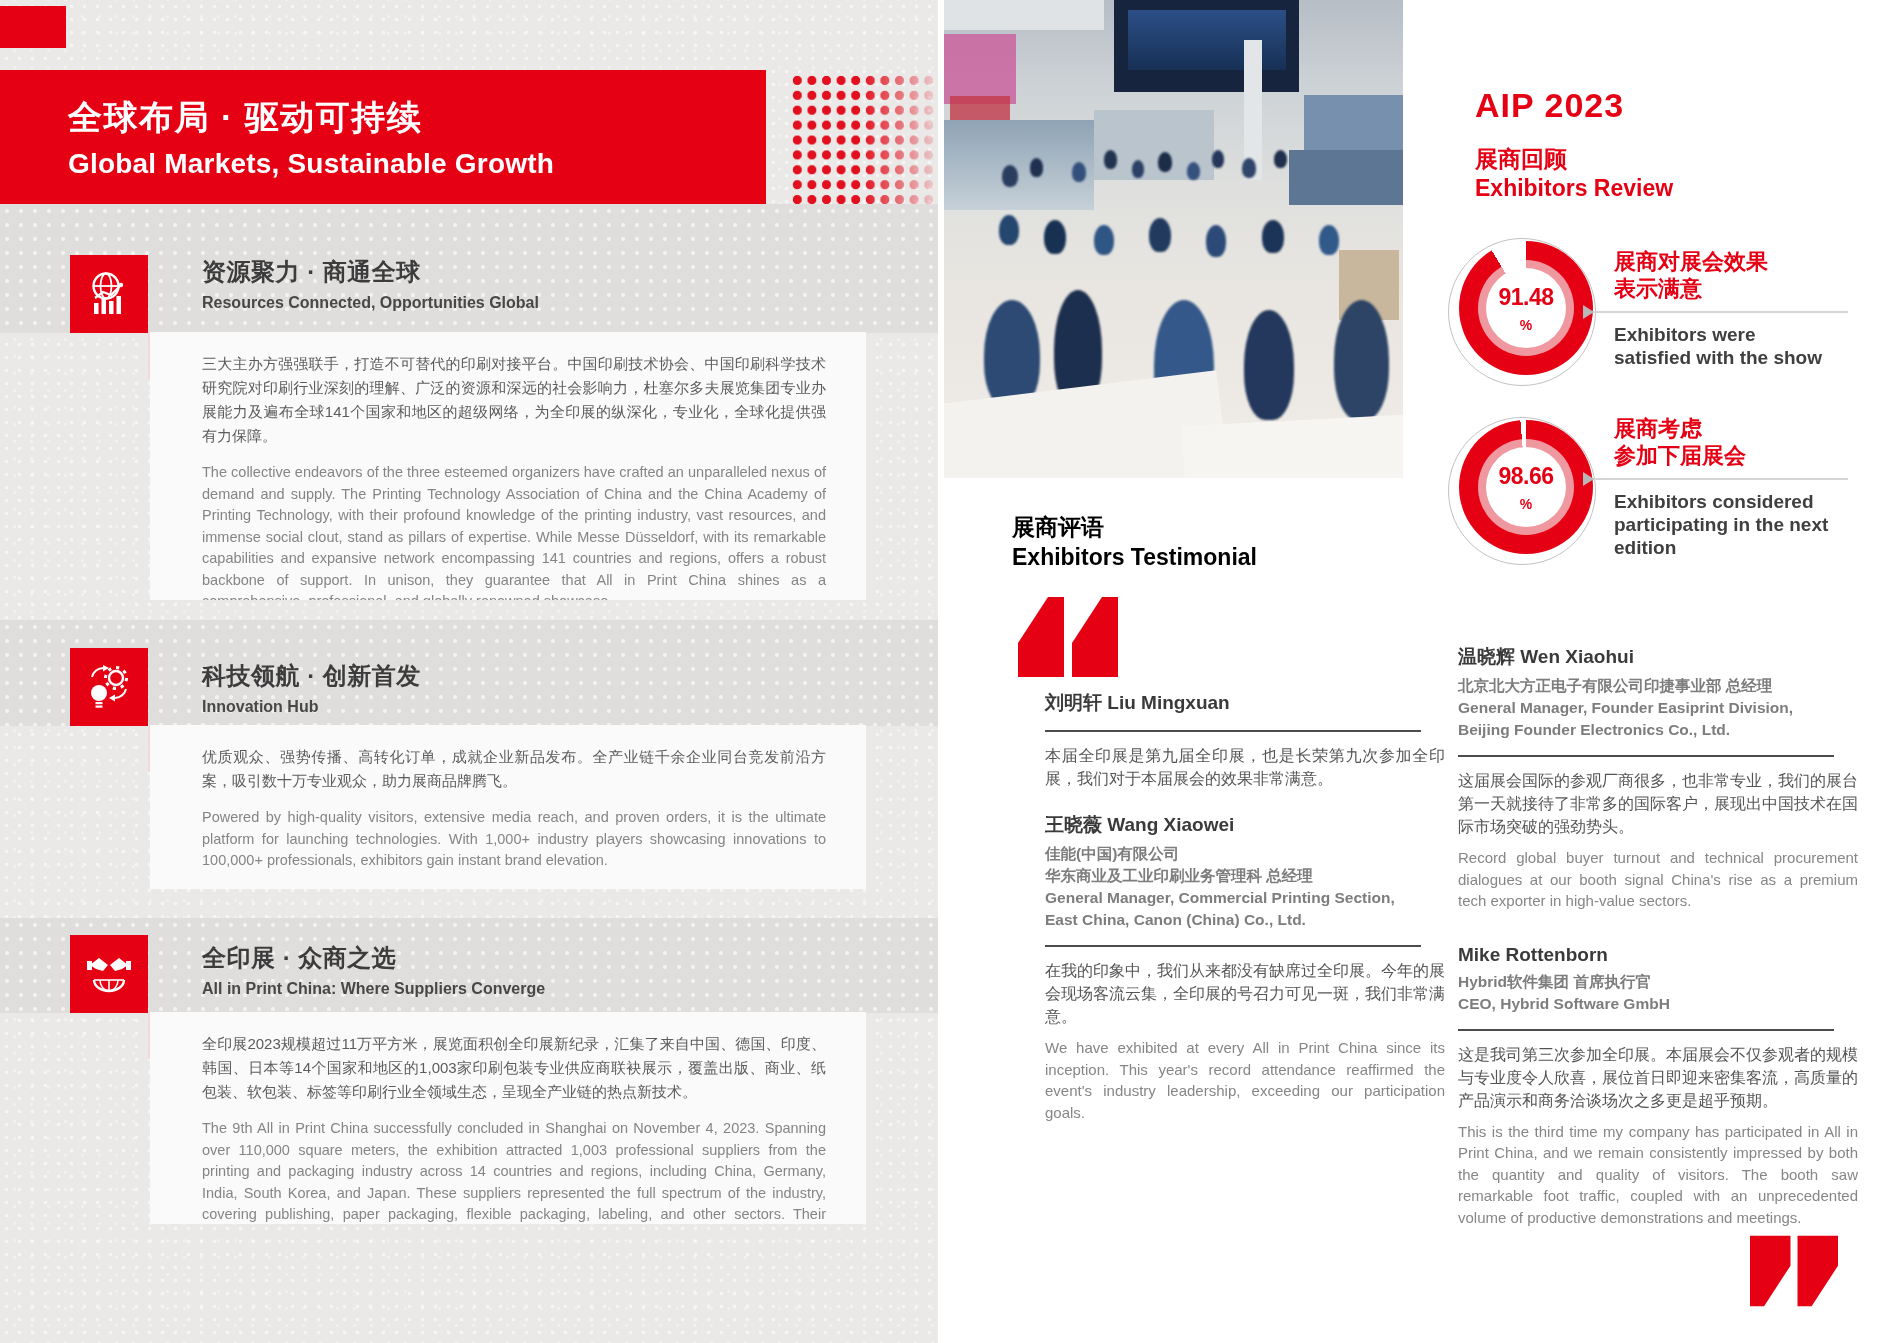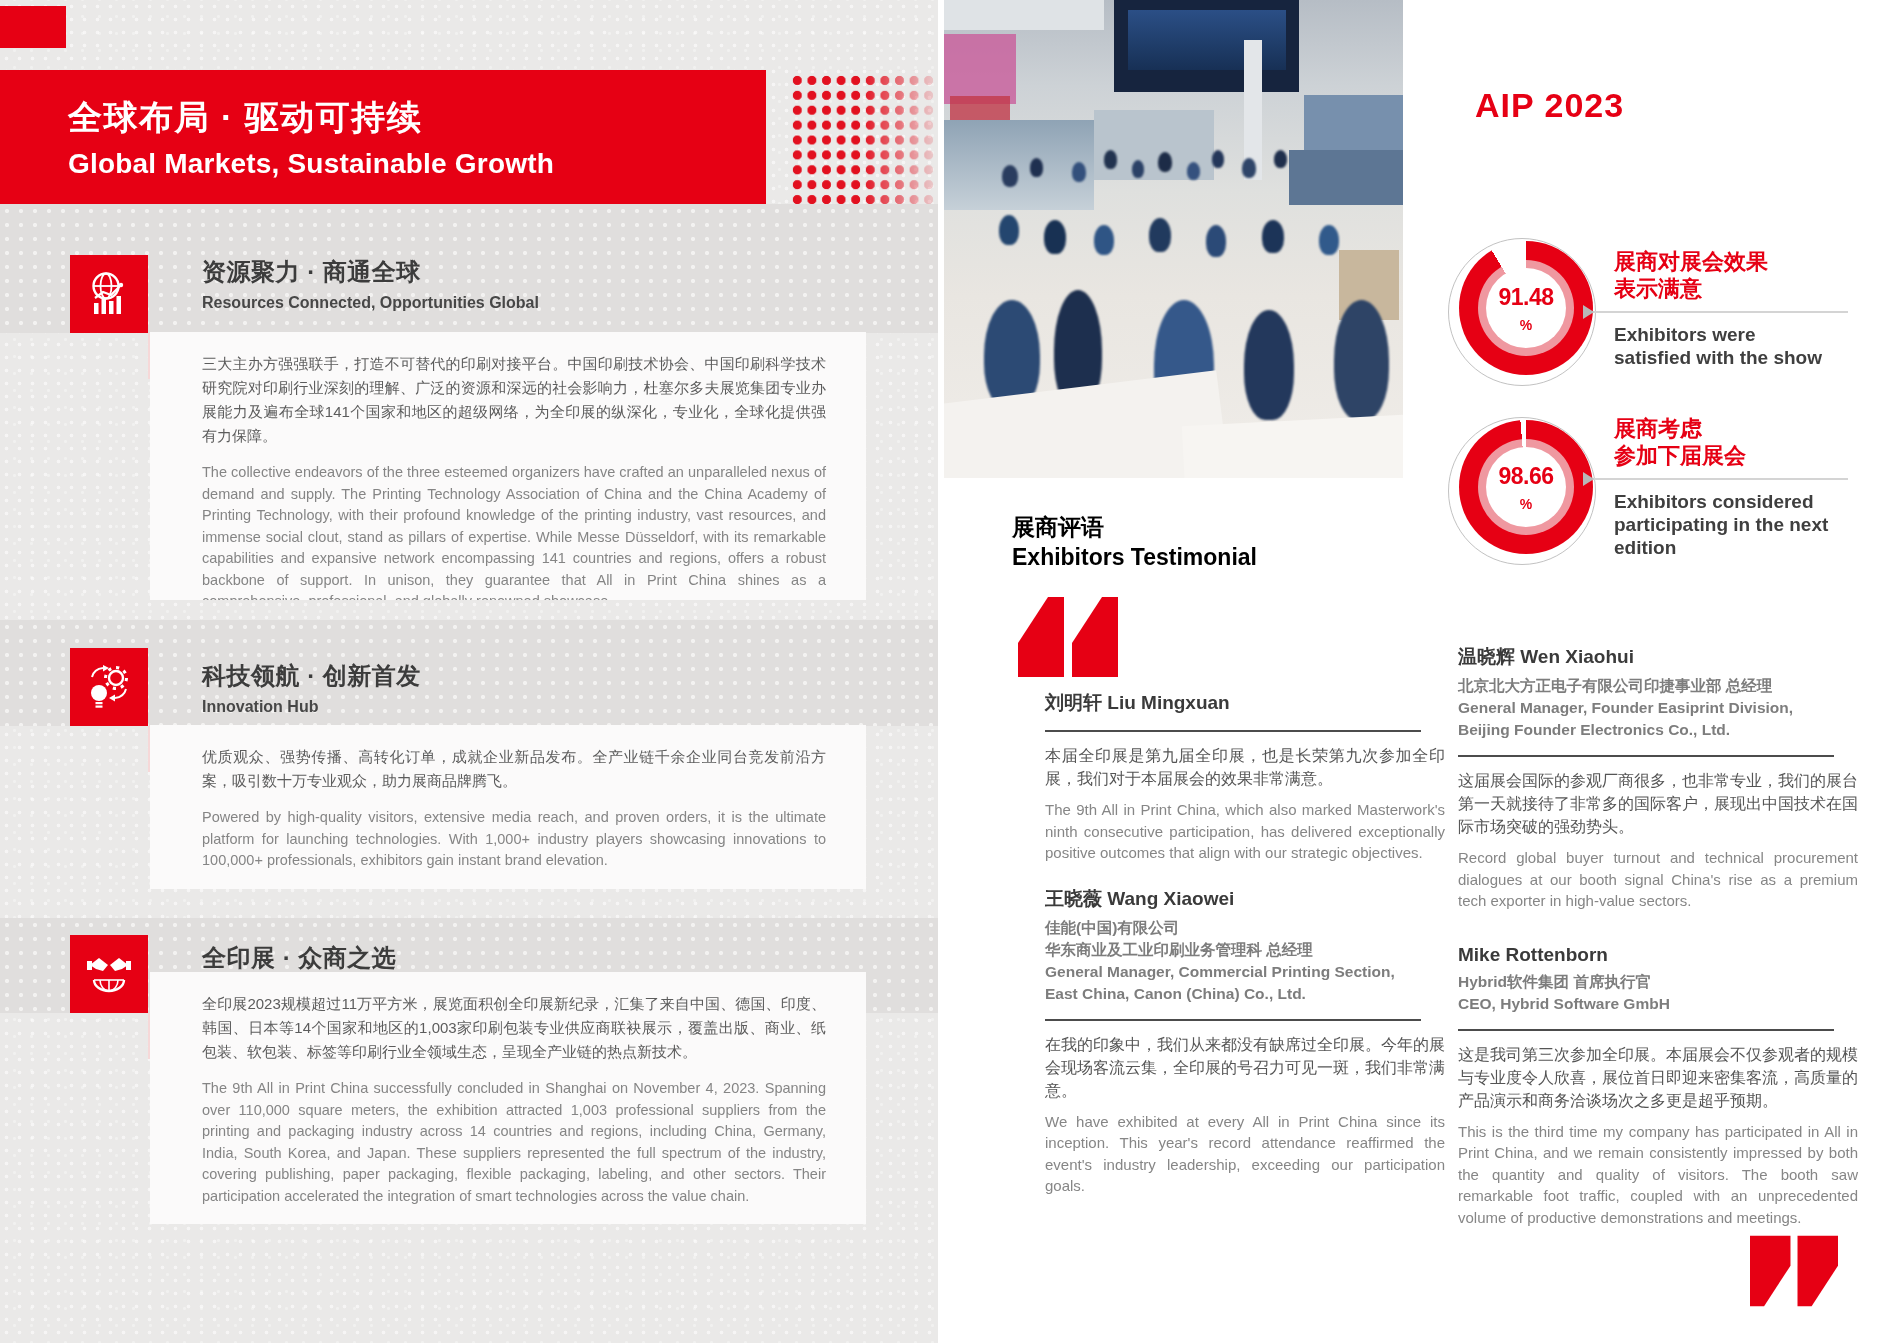--- a/index.html
+++ b/index.html
@@ -155,21 +155,21 @@
         <path d="M15,30 a9,11 0 0 0 18,0" fill="none" stroke="#fff" stroke-width="1.6"></path>
         <line x1="9" y1="30" x2="39" y2="30" stroke="#fff" stroke-width="1.6"></line>
         <line x1="24" y1="30" x2="24" y2="41" stroke="#fff" stroke-width="1.6"></line>
       </svg>
     </div>
     <div class="pink-sq" style="top:1013px"></div>
     <div class="sec-head" style="top:942px">
       <div class="sec-cn">全印展 · 众商之选</div>
       <div class="sec-en">All in Print China: Where Suppliers Converge</div>
     </div>
-    <div class="content-box" style="top:972px;height:252px">
+    <div class="content-box" style="top:1012px;height:212px">
       <p class="body-cn">全印展2023规模超过11万平方米，展览面积创全印展新纪录，汇集了来自中国、德国、印度、韩国、日本等14个国家和地区的1,003家印刷包装专业供应商联袂展示，覆盖出版、商业、纸包装、软包装、标签等印刷行业全领域生态，呈现全产业链的热点新技术。</p>
       <p class="body-en">The 9th All in Print China successfully concluded in Shanghai on November 4, 2023. Spanning over 110,000 square meters, the exhibition attracted 1,003 professional suppliers from the printing and packaging industry across 14 countries and regions, including China, Germany, India, South Korea, and Japan. These suppliers represented the full spectrum of the industry, covering publishing, paper packaging, flexible packaging, labeling, and other sectors. Their participation accelerated the integration of smart technologies across the value chain.</p>
     </div>
   </div>
 
   <div class="right-page"></div>
 
   <div class="photo">
     <div class="p" style="left:0;top:0;width:160px;height:30px;background:#dfe3e6"></div>
     <div class="p" style="left:170px;top:0;width:185px;height:92px;background:#16243e"></div>
@@ -203,20 +203,24 @@
     <div class="p ellip blur" style="left:110px;top:290px;width:48px;height:120px;background:#1d2f4e"></div>
     <div class="p ellip blur" style="left:210px;top:300px;width:60px;height:130px;background:#35588a"></div>
     <div class="p ellip blur" style="left:300px;top:310px;width:50px;height:110px;background:#23385c"></div>
     <div class="p ellip blur" style="left:390px;top:300px;width:55px;height:120px;background:#2e4466"></div>
     <div class="p" style="left:-20px;top:388px;width:300px;height:110px;background:#f4f2ef;transform:rotate(-7deg)"></div>
     <div class="p" style="left:240px;top:420px;width:240px;height:90px;background:#f7f5f2;transform:rotate(-3deg)"></div>
   </div>
 
   <div class="aip">
     <div class="aip-title">AIP 2023</div>
+    <div class="aip-subs">
+      <div class="aip-sub">展商回顾</div>
+      <div class="aip-sub">Exhibitors Review</div>
+    </div>
   </div>
 
   <div class="stat" style="top:241px">
     <div class="donut">
       <div class="halo"></div>
       <div class="ring-outer" style="background: conic-gradient(rgb(230, 0, 20) 329.33deg, transparent 329.33deg);"></div>
       <div class="ring-inner" style="background: conic-gradient(rgb(239, 152, 160) 329.33deg, rgb(255, 255, 255) 329.33deg);"></div>
       <div class="hole">
         <span class="pct">91.48</span>
         <span class="pctsym">%</span>
@@ -258,21 +262,20 @@
   <svg class="q-mark q-open" viewBox="0 0 100 80">
     <path d="M30,0 H46 V80 H0 V46 Z"></path>
     <path d="M84,0 H100 V80 H54 V46 Z"></path>
   </svg>
 
   <div class="t-col" style="left:1045px;top:690px">
     <div class="t-item">
       <div class="t-name">刘明轩 Liu Mingxuan</div>
       <div class="t-div"></div>
       <p class="t-cn">本届全印展是第九届全印展，也是长荣第九次参加全印展，我们对于本届展会的效果非常满意。</p>
-      <p class="t-en">The 9th All in Print China, which also marked Masterwork's ninth consecutive participation, has delivered exceptionally positive outcomes that align with our strategic objectives.</p>
     </div>
     <div class="t-item">
       <div class="t-name">王晓薇 Wang Xiaowei</div>
       <div class="t-org">佳能(中国)有限公司
 华东商业及工业印刷业务管理科 总经理
 General Manager, Commercial Printing Section,
 East China, Canon (China) Co., Ltd.</div>
       <div class="t-div"></div>
       <p class="t-cn">在我的印象中，我们从来都没有缺席过全印展。今年的展会现场客流云集，全印展的号召力可见一斑，我们非常满意。</p>
       <p class="t-en">We have exhibited at every All in Print China since its inception. This year's record attendance reaffirmed the event's industry leadership, exceeding our participation goals.</p>

